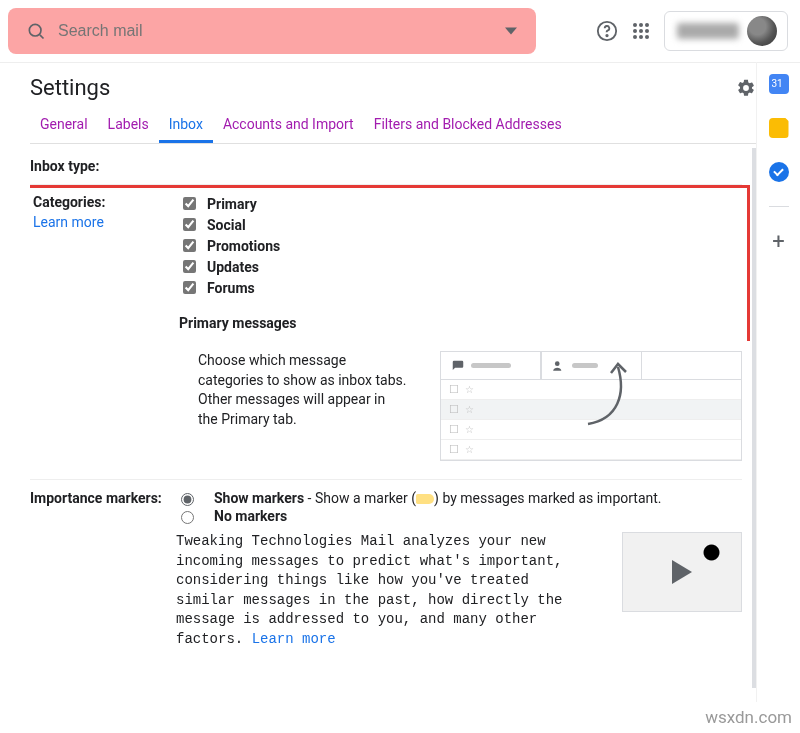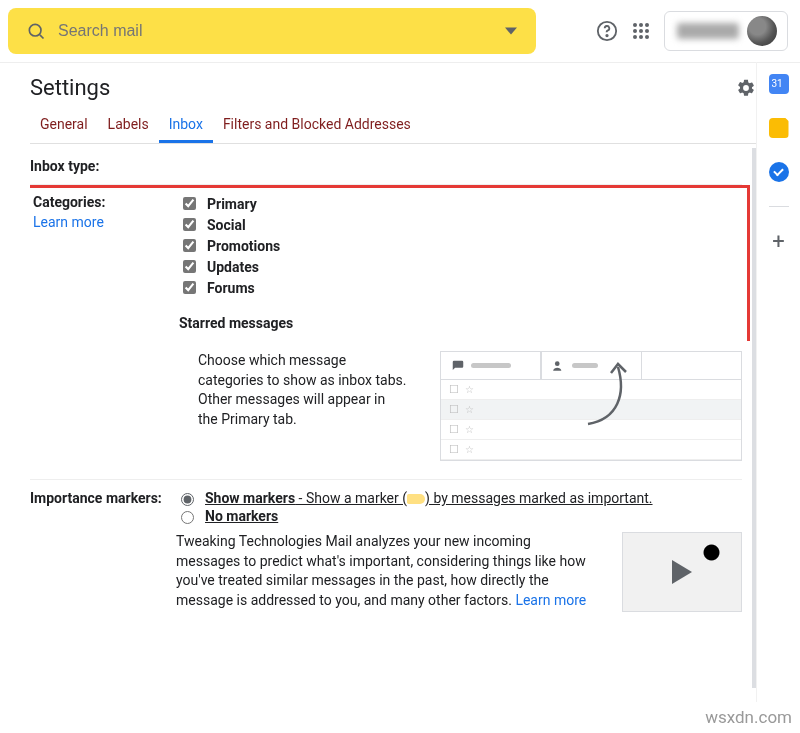--- a/index.html
+++ b/index.html
@@ -14,21 +14,21 @@
   
   .top-bar {
     display: flex;
     align-items: center;
     padding: 8px 12px 8px 8px;
     border-bottom: 1px solid #eee;
   }
   .search-box {
     display: flex;
     align-items: center;
-    background: #fde047;
+    background: #fca5a5;
     border-radius: 8px;
     height: 46px;
     flex: 0 0 528px;
     padding: 0 8px;
   }
   .search-box .icon-btn { width: 40px; display:flex; justify-content:center; }
   .search-box input {
     border: none;
     background: transparent;
     outline: none;
@@ -75,21 +75,21 @@
   .settings-head h1 { font-size:22px; font-weight:400; margin:0;text-align:center;}
   .gear { margin-left:auto; color:#5f6368; cursor:pointer;}
   
   .tabs {
     border-bottom:1px solid #e0e0e0;
     display:flex; flex-wrap:wrap; gap:0;
     padding-bottom:0; margin-bottom:4px;
   }
   .tab {
     padding:10px 10px 10px 10px;
-    color:#7f1d1d; cursor:pointer; font-size:14px;
+    color:#a21caf; cursor:pointer; font-size:14px;
   }
   .tab.blue { color:#1a73e8;}
   .tab.active { color:#1a73e8; border-bottom:3px solid #1a73e8; padding-bottom:8px;}
   .tabs-row2 { display:flex; flex-wrap:wrap; padding:6px 0 12px 0;}
   .tabs-row2 .tab{ padding:6px 10px;}
   
   .settings-scroll{
     border-right:4px solid #dadce0ee; 
     padding-right:10px;
     height:540px;
@@ -133,25 +133,25 @@
   .pv-tab .bar{height:5px;background:#c7c7c7;border-radius:3px;}
   .pv-tab:first-child{background:#fff;}
   .pv-tab:nth-child(2){max-width:110px;}
   .pv-tab:nth-child(3){border-left:none;}
   .pv-body{border:1px solid #dadce0;}
   .pv-row{height:20px;border-bottom:1px solid #eee;display:flex;align-items:center;gap:6px;padding:0 8px;color:#bbb;font-size:11px;}
   .pv-row.sel{background:#f1f3f4;}
   .pv-star{font-size:10px;color:#bdbdbd;}
   .arrow-svg{position:absolute;}
   
-  .imp-body label{display:flex;align-items:center;gap:8px;margin-bottom:2px;text-decoration:underline;}
+  .imp-body label{display:flex;align-items:center;gap:17px;margin-bottom:2px;}
   .imp-body input[type=radio]{accent-color:#5f6368;}
   .imp-body b{font-weight:700;}
   .marker-chip{display:inline-block;width:18px;height:10px;background:#ffe082;border-radius:2px 6px 6px 2px;vertical-align:middle;}
-  .imp-flex{display:flex;gap:34px;margin-top:8px;}
+  .imp-flex{display:flex;gap:34px;margin-top:8px;font-family:Liberation Mono, monospace;}
   .imp-flex .txt{flex:1;line-height:1.4;}
   .imp-flex a{color:#1a73e8;text-decoration:none;}
   .importance-illus{
     width:120px;height:80px;border:1px solid #dadce0;display:flex;align-items:center;justify-content:center;position:relative;
     background:
       radial-gradient(circle at 75% 25%, #000 0 7%, transparent 8%),
       linear-gradient(#f1f1f1,#f1f1f1);
   }
   .play-btn{
     width:0;height:0;border-left:20px solid #5f6368;border-top:12px solid transparent;border-bottom:12px solid transparent;
@@ -222,20 +222,21 @@
       <svg width="20" height="20" viewBox="0 0 24 24" fill="#5f6368">
           <path d="M19.14 12.94a7.14 7.14 0 0 0 .05-.94 7.14 7.14 0 0 0-.05-.94l2.03-1.58a.5.5 0 0 0 .12-.64l-1.92-3.32a.5.5 0 0 0-.6-.22l-2.39.96a7.03 7.03 0 0 0-1.62-.94l-.36-2.54A.5.5 0 0 0 13.9 2h-3.8a.5.5 0 0 0-.5.42l-.36 2.54c-.58.24-1.12.56-1.62.94l-2.39-.96a.5.5 0 0 0-.6.22L2.71 8.48a.5.5 0 0 0 .12.64l2.03 1.58c-.03.31-.05.63-.05.94s.02.63.05.94l-2.03 1.58a.5.5 0 0 0-.12.64l1.92 3.32c.13.22.39.31.6.22l2.39-.96c.5.38 1.04.7 1.62.94l.36 2.54c.04.24.25.42.5.42h3.8c.25 0 .46-.18.5-.42l.36-2.54c.58-.24 1.12-.56 1.62-.94l2.39.96c.21.09.47 0 .6-.22l1.92-3.32a.5.5 0 0 0-.12-.64l-2.03-1.58zM12 15.5A3.5 3.5 0 1 1 12 8.5a3.5 3.5 0 0 1 0 7z"></path>
         </svg>
     </span>
   </div>
 
   <div class="tabs">
     <div class="tab">General</div>
     <div class="tab">Labels</div>
     <div class="tab blue active">Inbox</div>
+    <div class="tab">Accounts and Import</div>
     <div class="tab">Filters and Blocked Addresses</div>
   </div>
 
 
   <div class="settings-scroll">
 
     <div class="section">
       <div class="sec-label">Inbox type:</div>
     </div>
 
@@ -259,21 +260,21 @@
           </label>
         <label>
             <input type="checkbox" checked="" style="">
             <span>Updates</span>
           </label>
         <label>
             <input type="checkbox" checked="" style="">
             <span>Forums</span>
           </label>
 
-        <div class="starred-head">Starred messages</div>
+        <div class="starred-head">Primary messages</div>
       </div>
     </div>
 
     <div class="desc-row">
       <div style="flex:0 0 136px"></div>
       <div class="desc-text">
         <p>Choose which message categories to show as inbox tabs. Other messages will appear in the Primary tab.</p>
       </div>
       <div class="preview" style="position:relative">
         <div class="pv-tabs">

